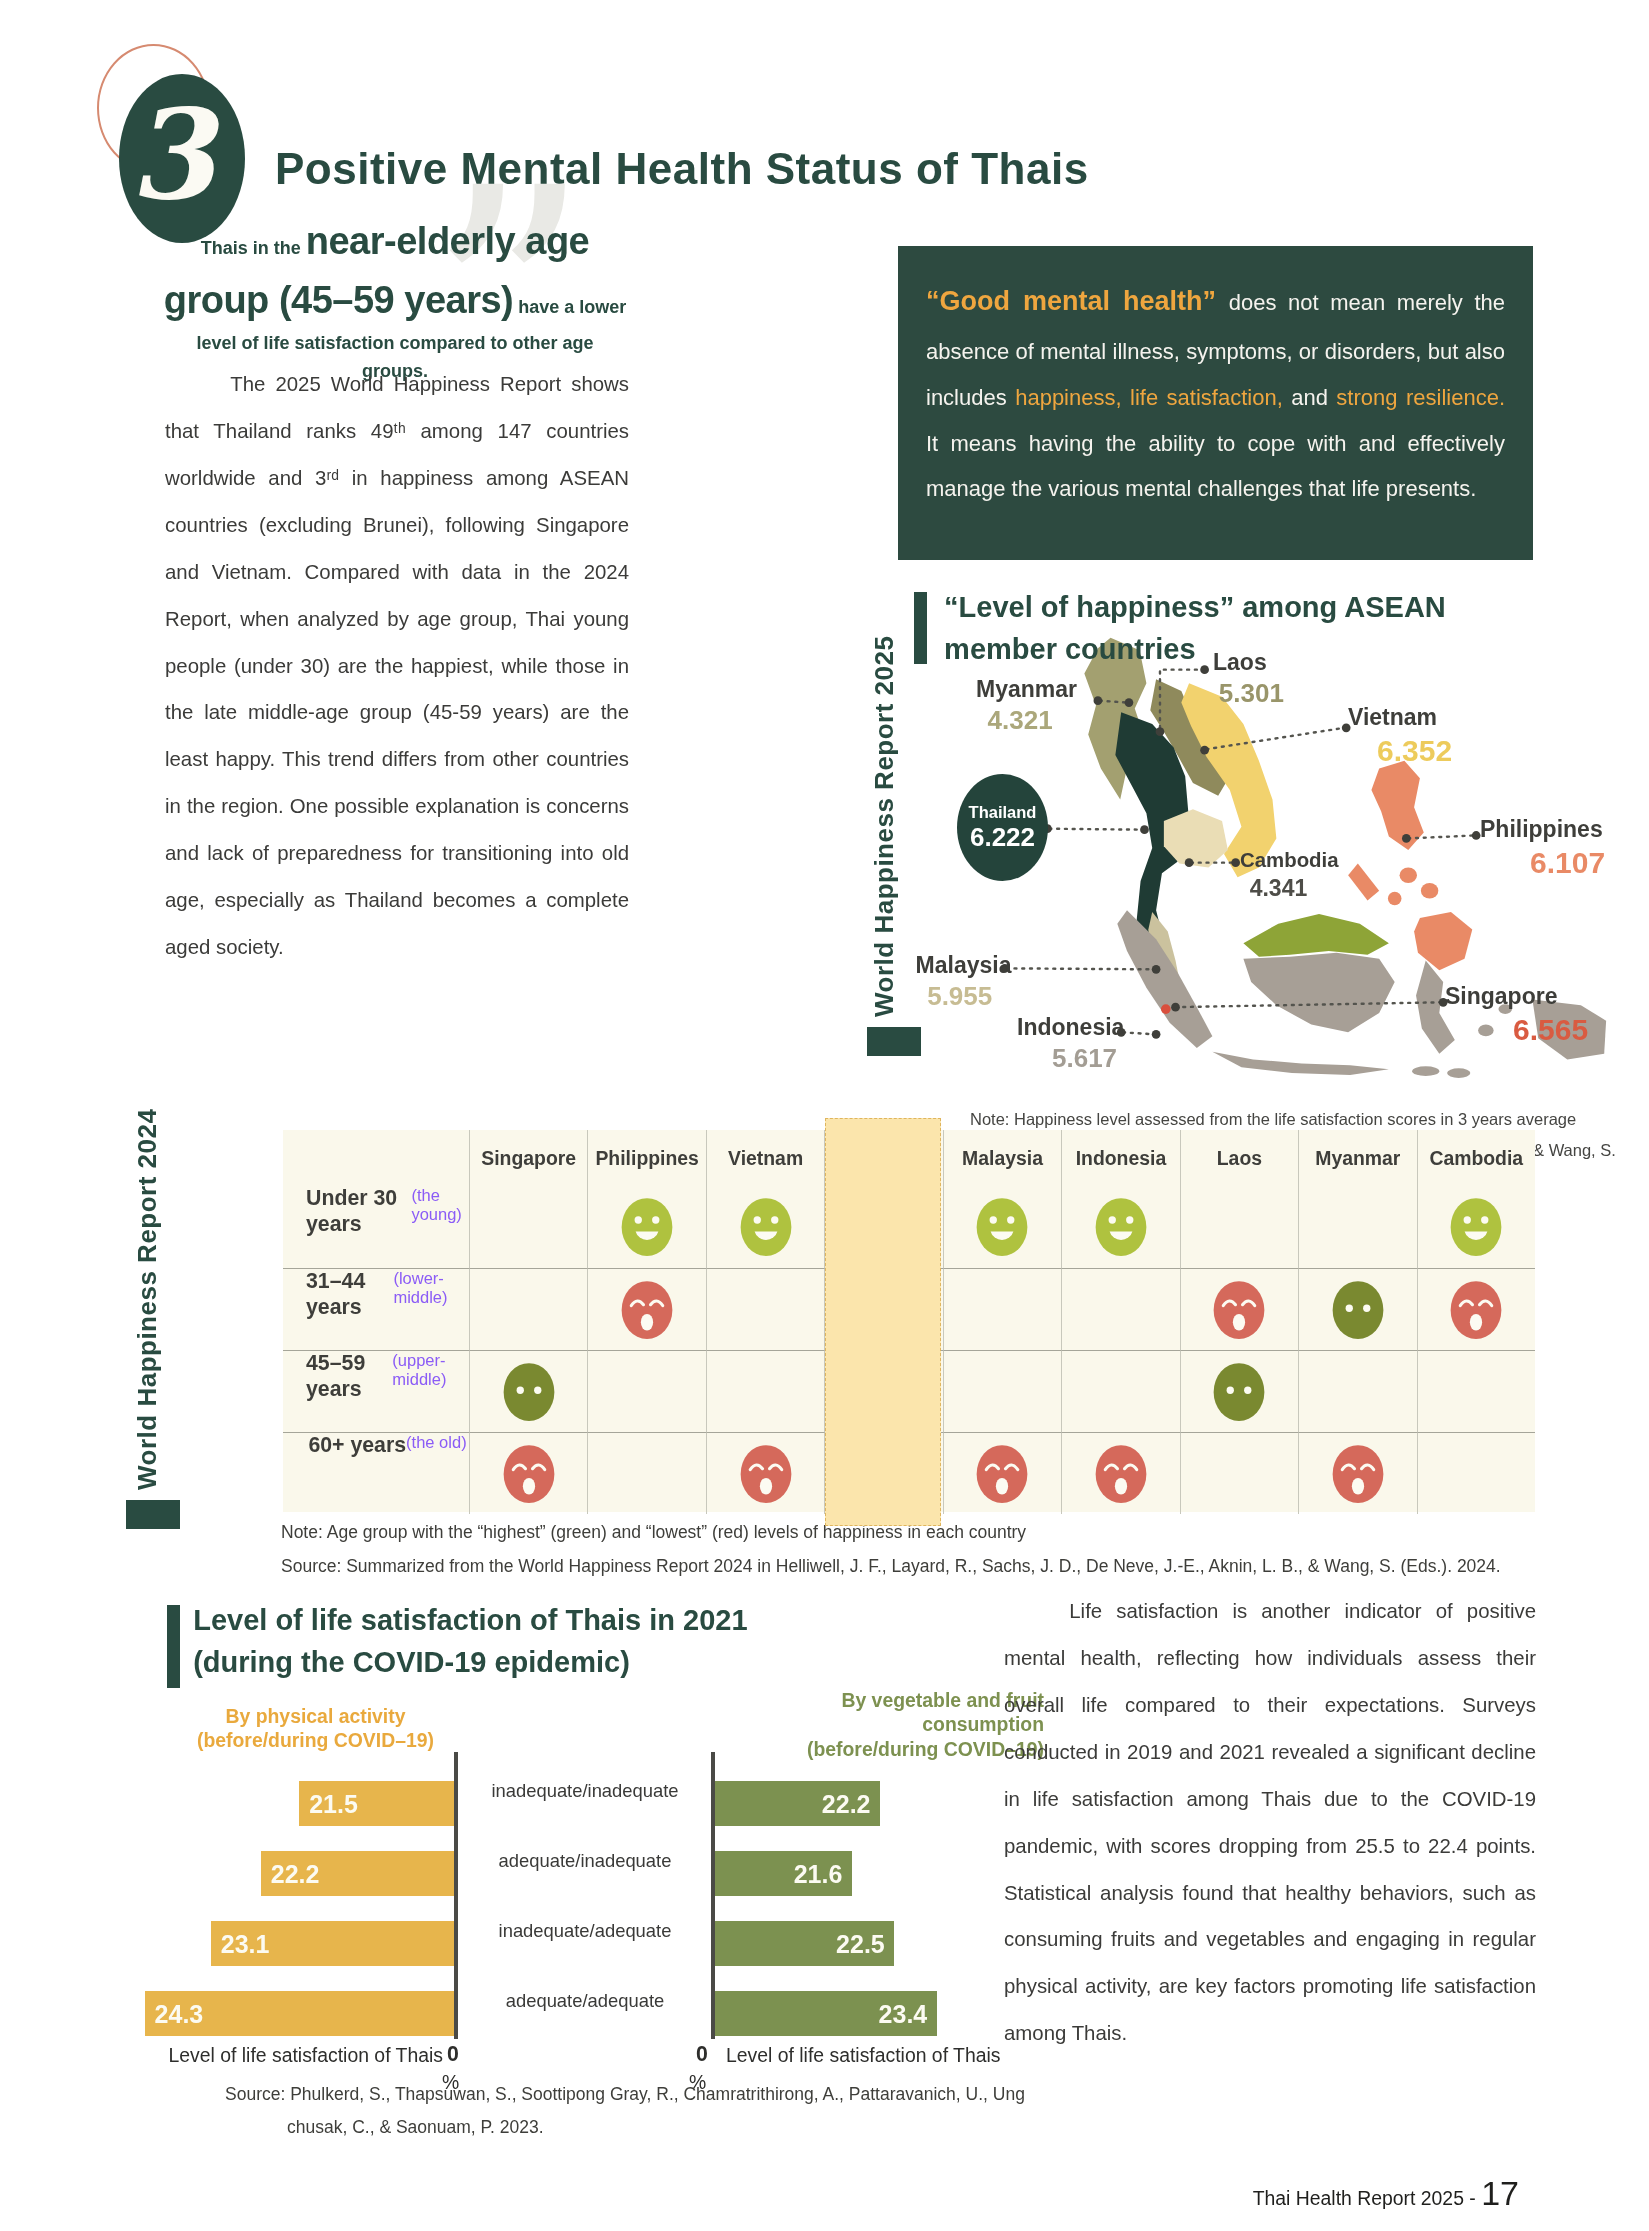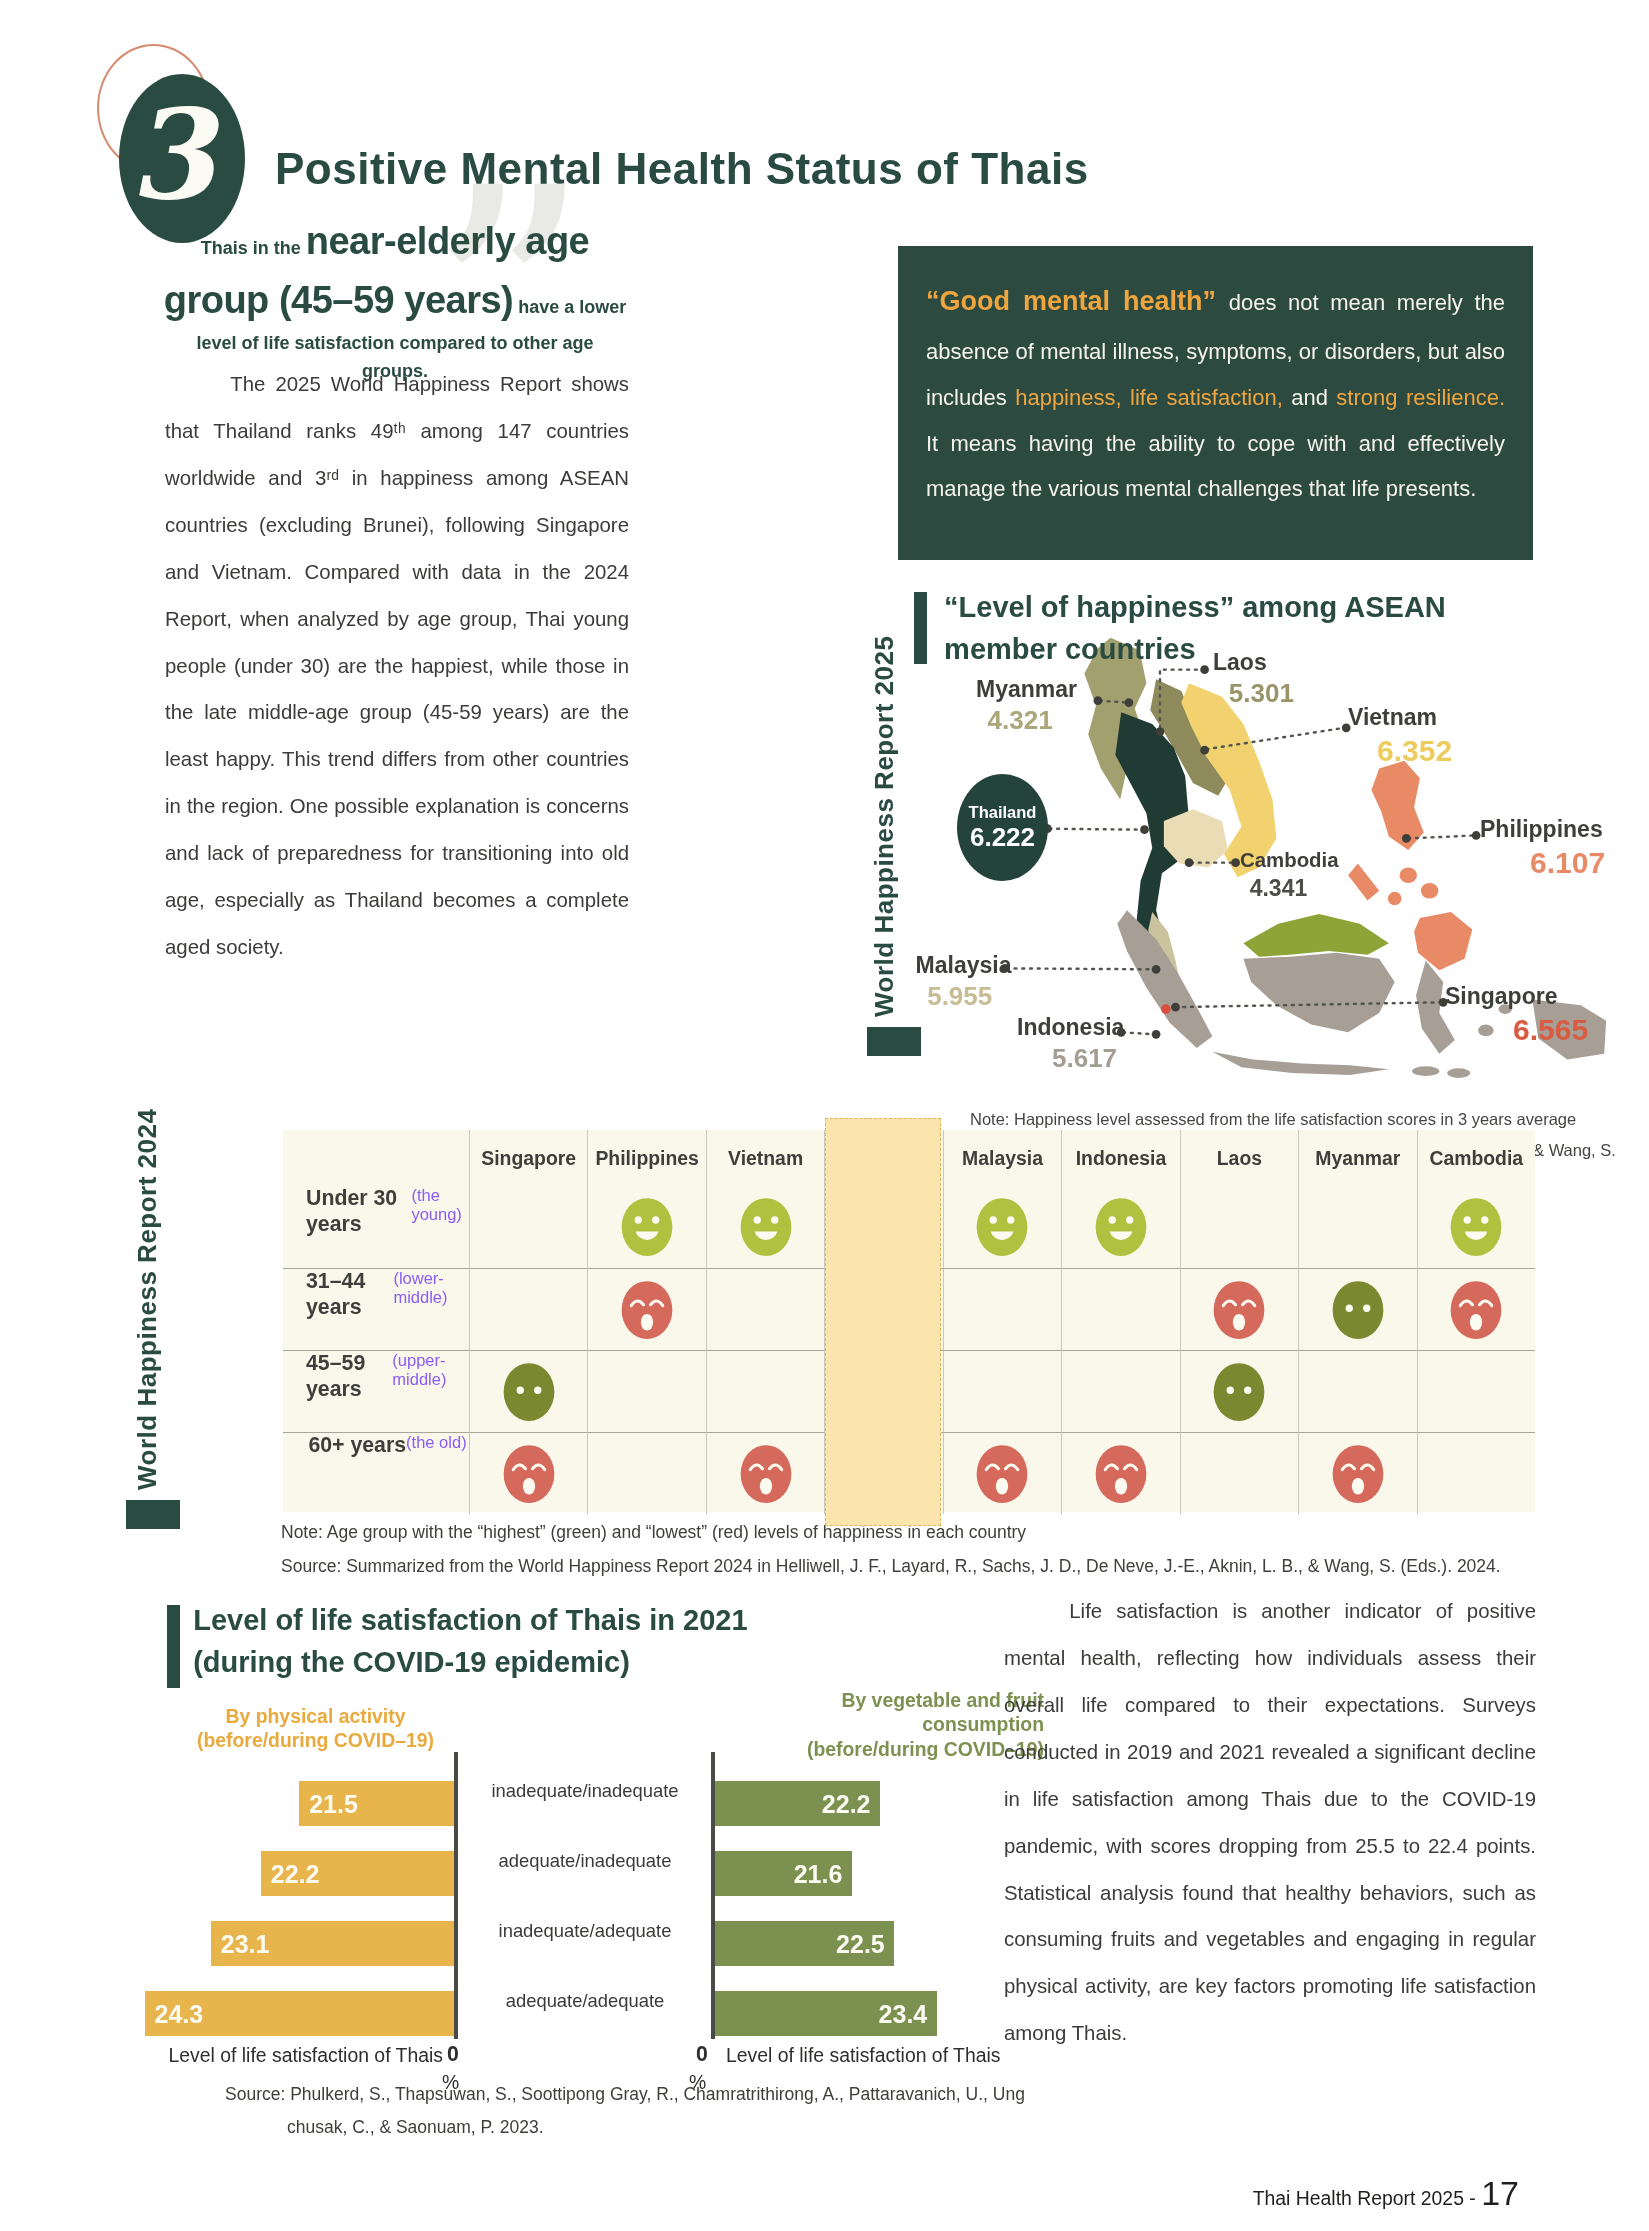--- a/index.html
+++ b/index.html
@@ -192,21 +192,21 @@
           <circle cx="262" cy="357" r="4.5"></circle>
         <circle cx="558" cy="391" r="4.5"></circle>
           <circle cx="282" cy="396" r="4.5"></circle>
         <circle cx="226" cy="422" r="4.5"></circle>
           <circle cx="262" cy="424" r="4.5"></circle>
       </g>
     </svg>
     <div id="map-labels">
         <div class="map-label ml-laos">
           <div class="ml-name">Laos</div>
-          <div class="ml-score" style="color: rgb(153, 149, 106); margin-left: 10px;">5.301</div>
+          <div class="ml-score" style="color: rgb(153, 149, 106);">5.301</div>
         </div>
         <div class="map-label ml-myanmar">
           <div class="ml-name">Myanmar</div>
           <div class="ml-score" style="color: rgb(171, 167, 123);">4.321</div>
         </div>
         <div class="map-label ml-vietnam">
           <div class="ml-name">Vietnam</div>
           <div class="ml-score" style="color: rgb(237, 203, 92);">6.352</div>
         </div>
         <div class="thailand-badge">

